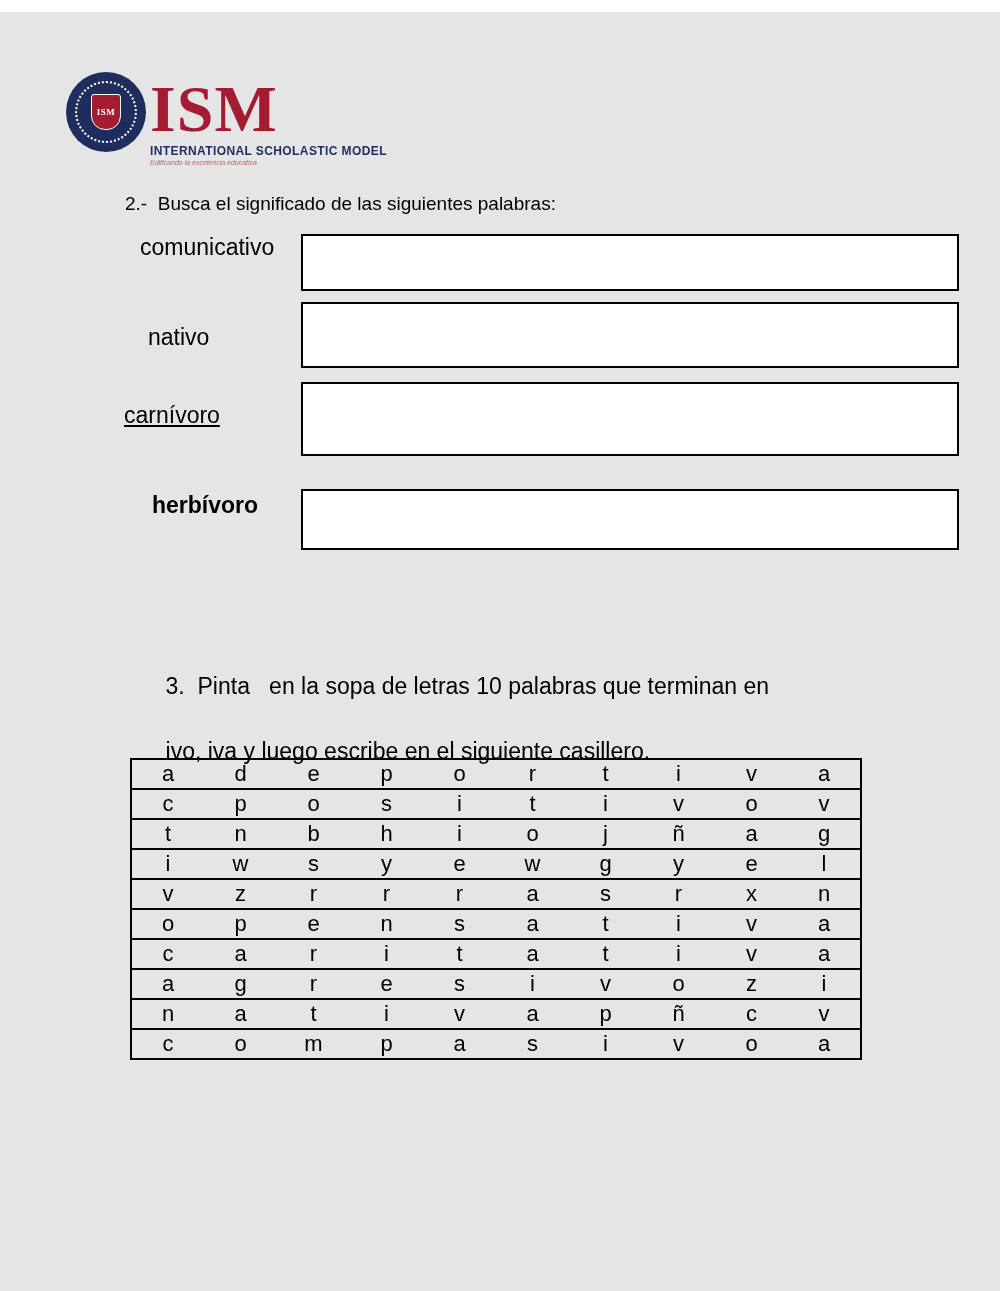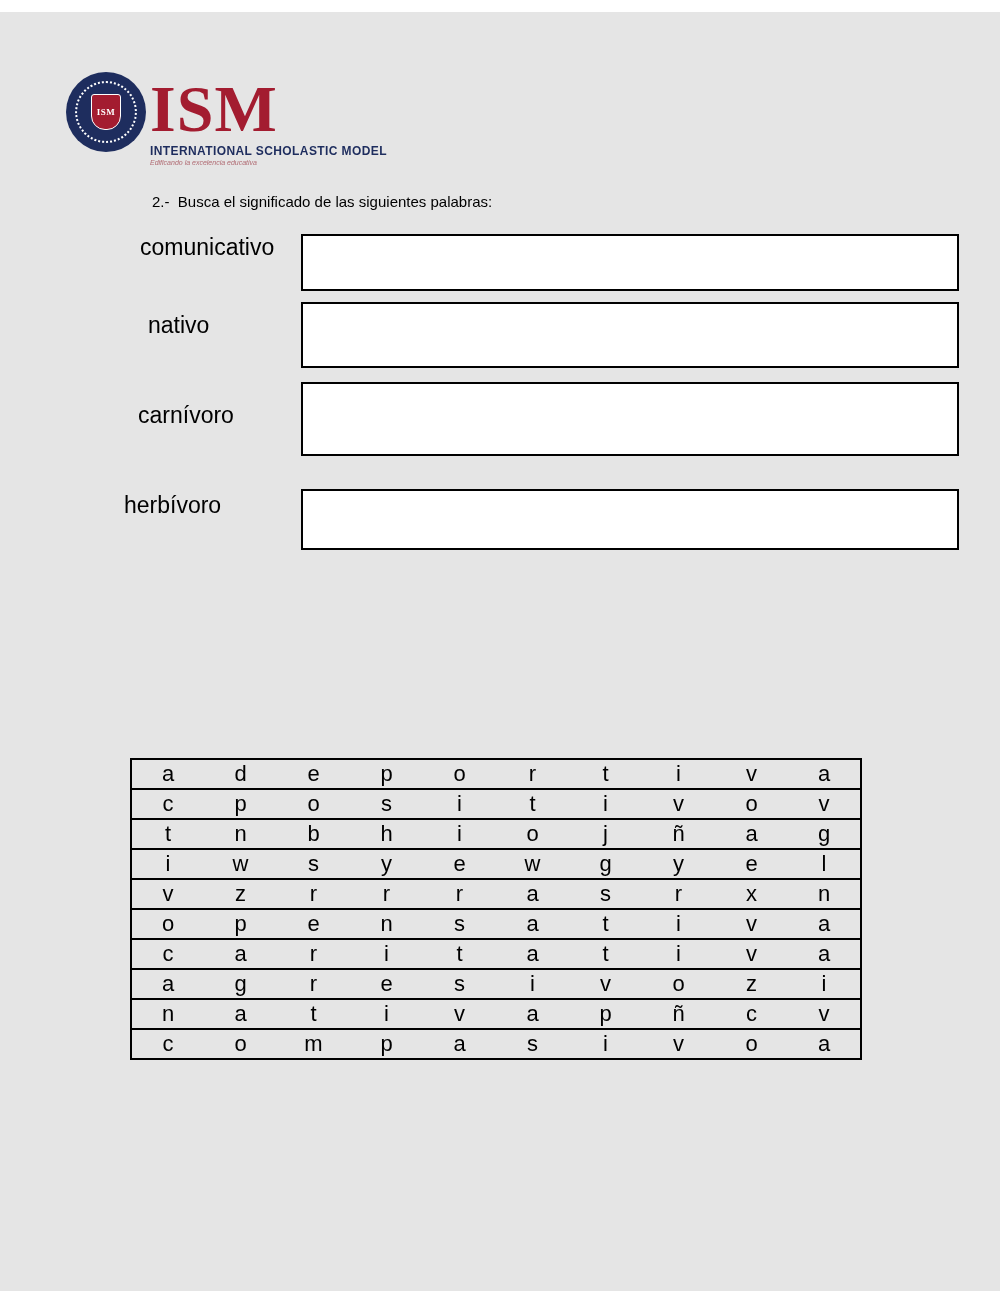--- a/index.html
+++ b/index.html
@@ -85,34 +85,34 @@
     font-size: 7px;
     color: #b06a72;
     font-style: italic;
     margin-top: 1px;
     white-space: nowrap;
   }
 
   
   .ex2-title {
     position: absolute;
-    left: 152px;
+    left: 125px;
     top: 181px;
-    font-size: 15px;
+    font-size: 19px;
     white-space: pre;
   }
   .word-label {
     position: absolute;
     font-size: 23px;
     white-space: pre;
   }
   .lbl-comunicativo { left: 140px; top: 222px; }
-  .lbl-nativo       { left: 148px; top: 300px; }
-  .lbl-carnivoro    { left: 138px; top: 390px; }
-  .lbl-herbivoro    { left: 124px; top: 480px; }
+  .lbl-nativo       { left: 148px; top: 312px; }
+  .lbl-carnivoro    { left: 124px; top: 390px; text-decoration: underline; }
+  .lbl-herbivoro    { left: 152px; top: 480px; font-weight: bold; }
 
   .answer-box {
     position: absolute;
     border: 2px solid #000000;
     background: #ffffff;
   }
   .box-comunicativo { left: 301px; top: 222px; width: 658px; height: 57px; }
   .box-nativo       { left: 301px; top: 290px; width: 658px; height: 66px; }
   .box-carnivoro    { left: 301px; top: 370px; width: 658px; height: 74px; }
   .box-herbivoro    { left: 301px; top: 477px; width: 658px; height: 61px; }
@@ -180,20 +180,24 @@
 
   <div class="word-label lbl-nativo">nativo</div>
   <div class="answer-box box-nativo"></div>
 
   <div class="word-label lbl-carnivoro">carnívoro</div>
   <div class="answer-box box-carnivoro"></div>
 
   <div class="word-label lbl-herbivoro">herbívoro</div>
   <div class="answer-box box-herbivoro"></div>
 
+  <div class="ex3-title">
+    <span>3.  Pinta   en la sopa de letras 10 palabras que terminan en</span><br>
+    <span>ivo, iva y luego escribe en el siguiente casillero.</span>
+  </div>
 
   <table class="word-search">
     <tbody>
         <tr>
           <td>a</td>
           <td>d</td>
           <td>e</td>
           <td>p</td>
           <td>o</td>
           <td>r</td>

